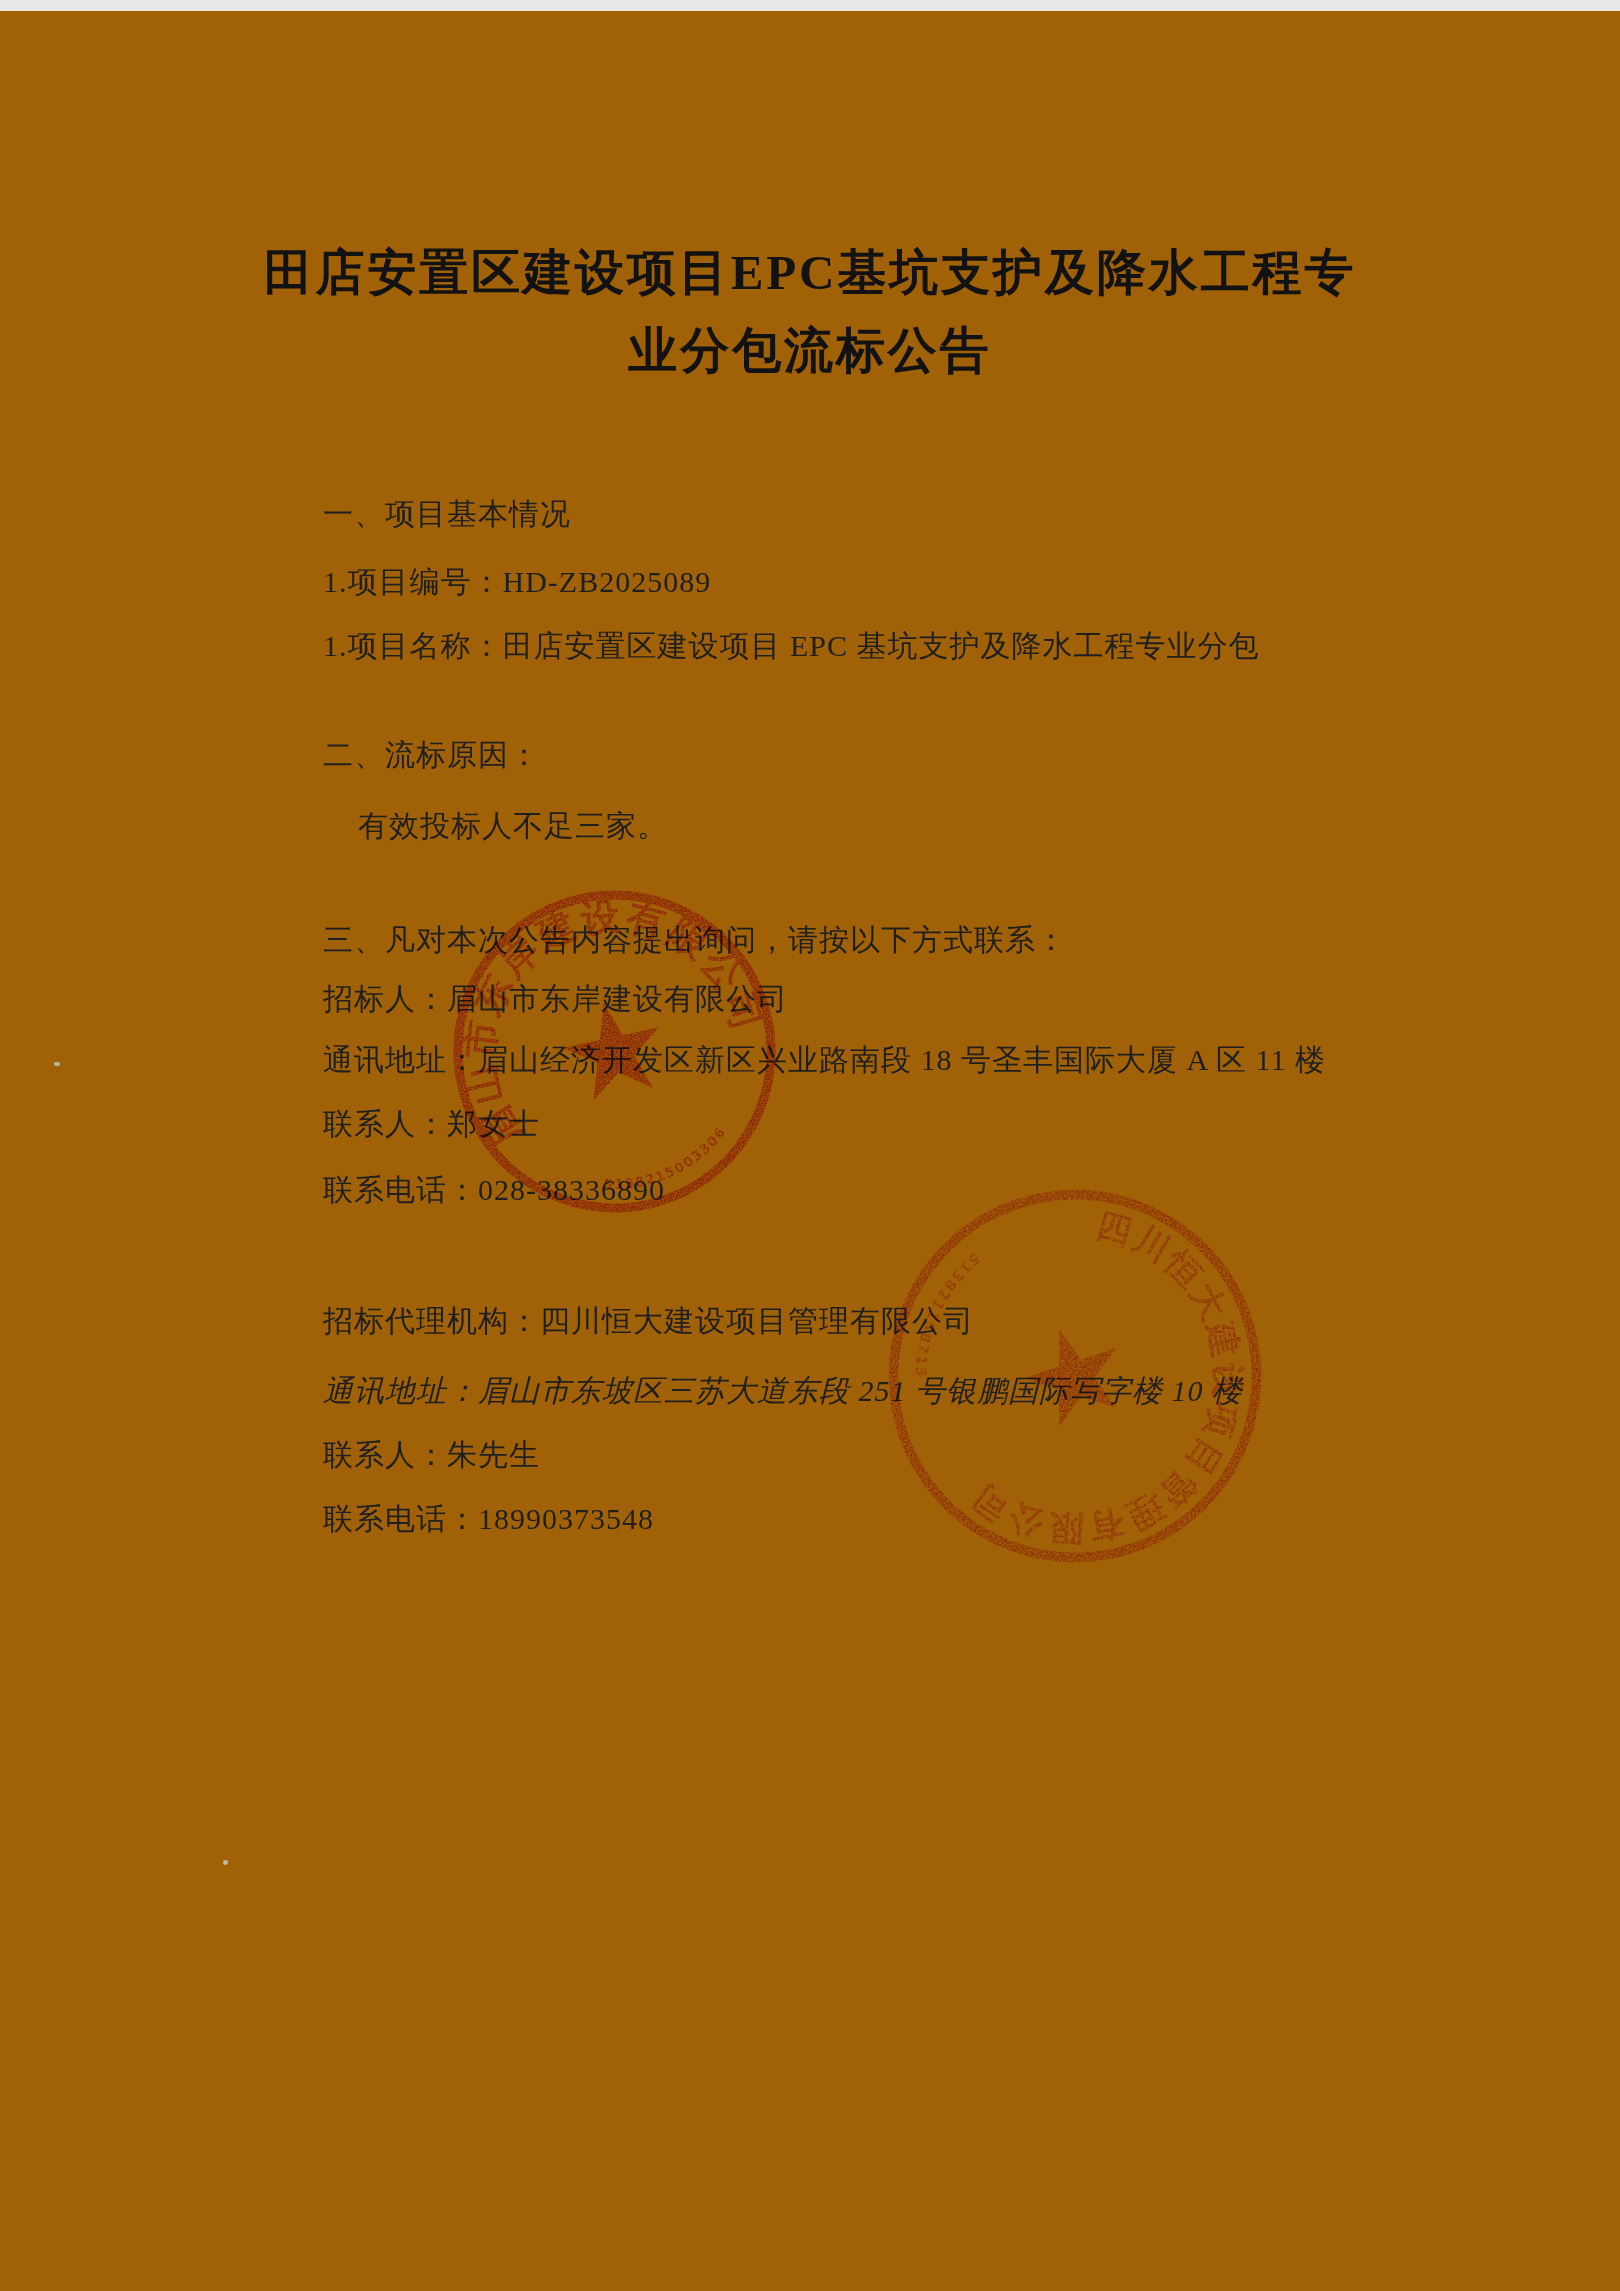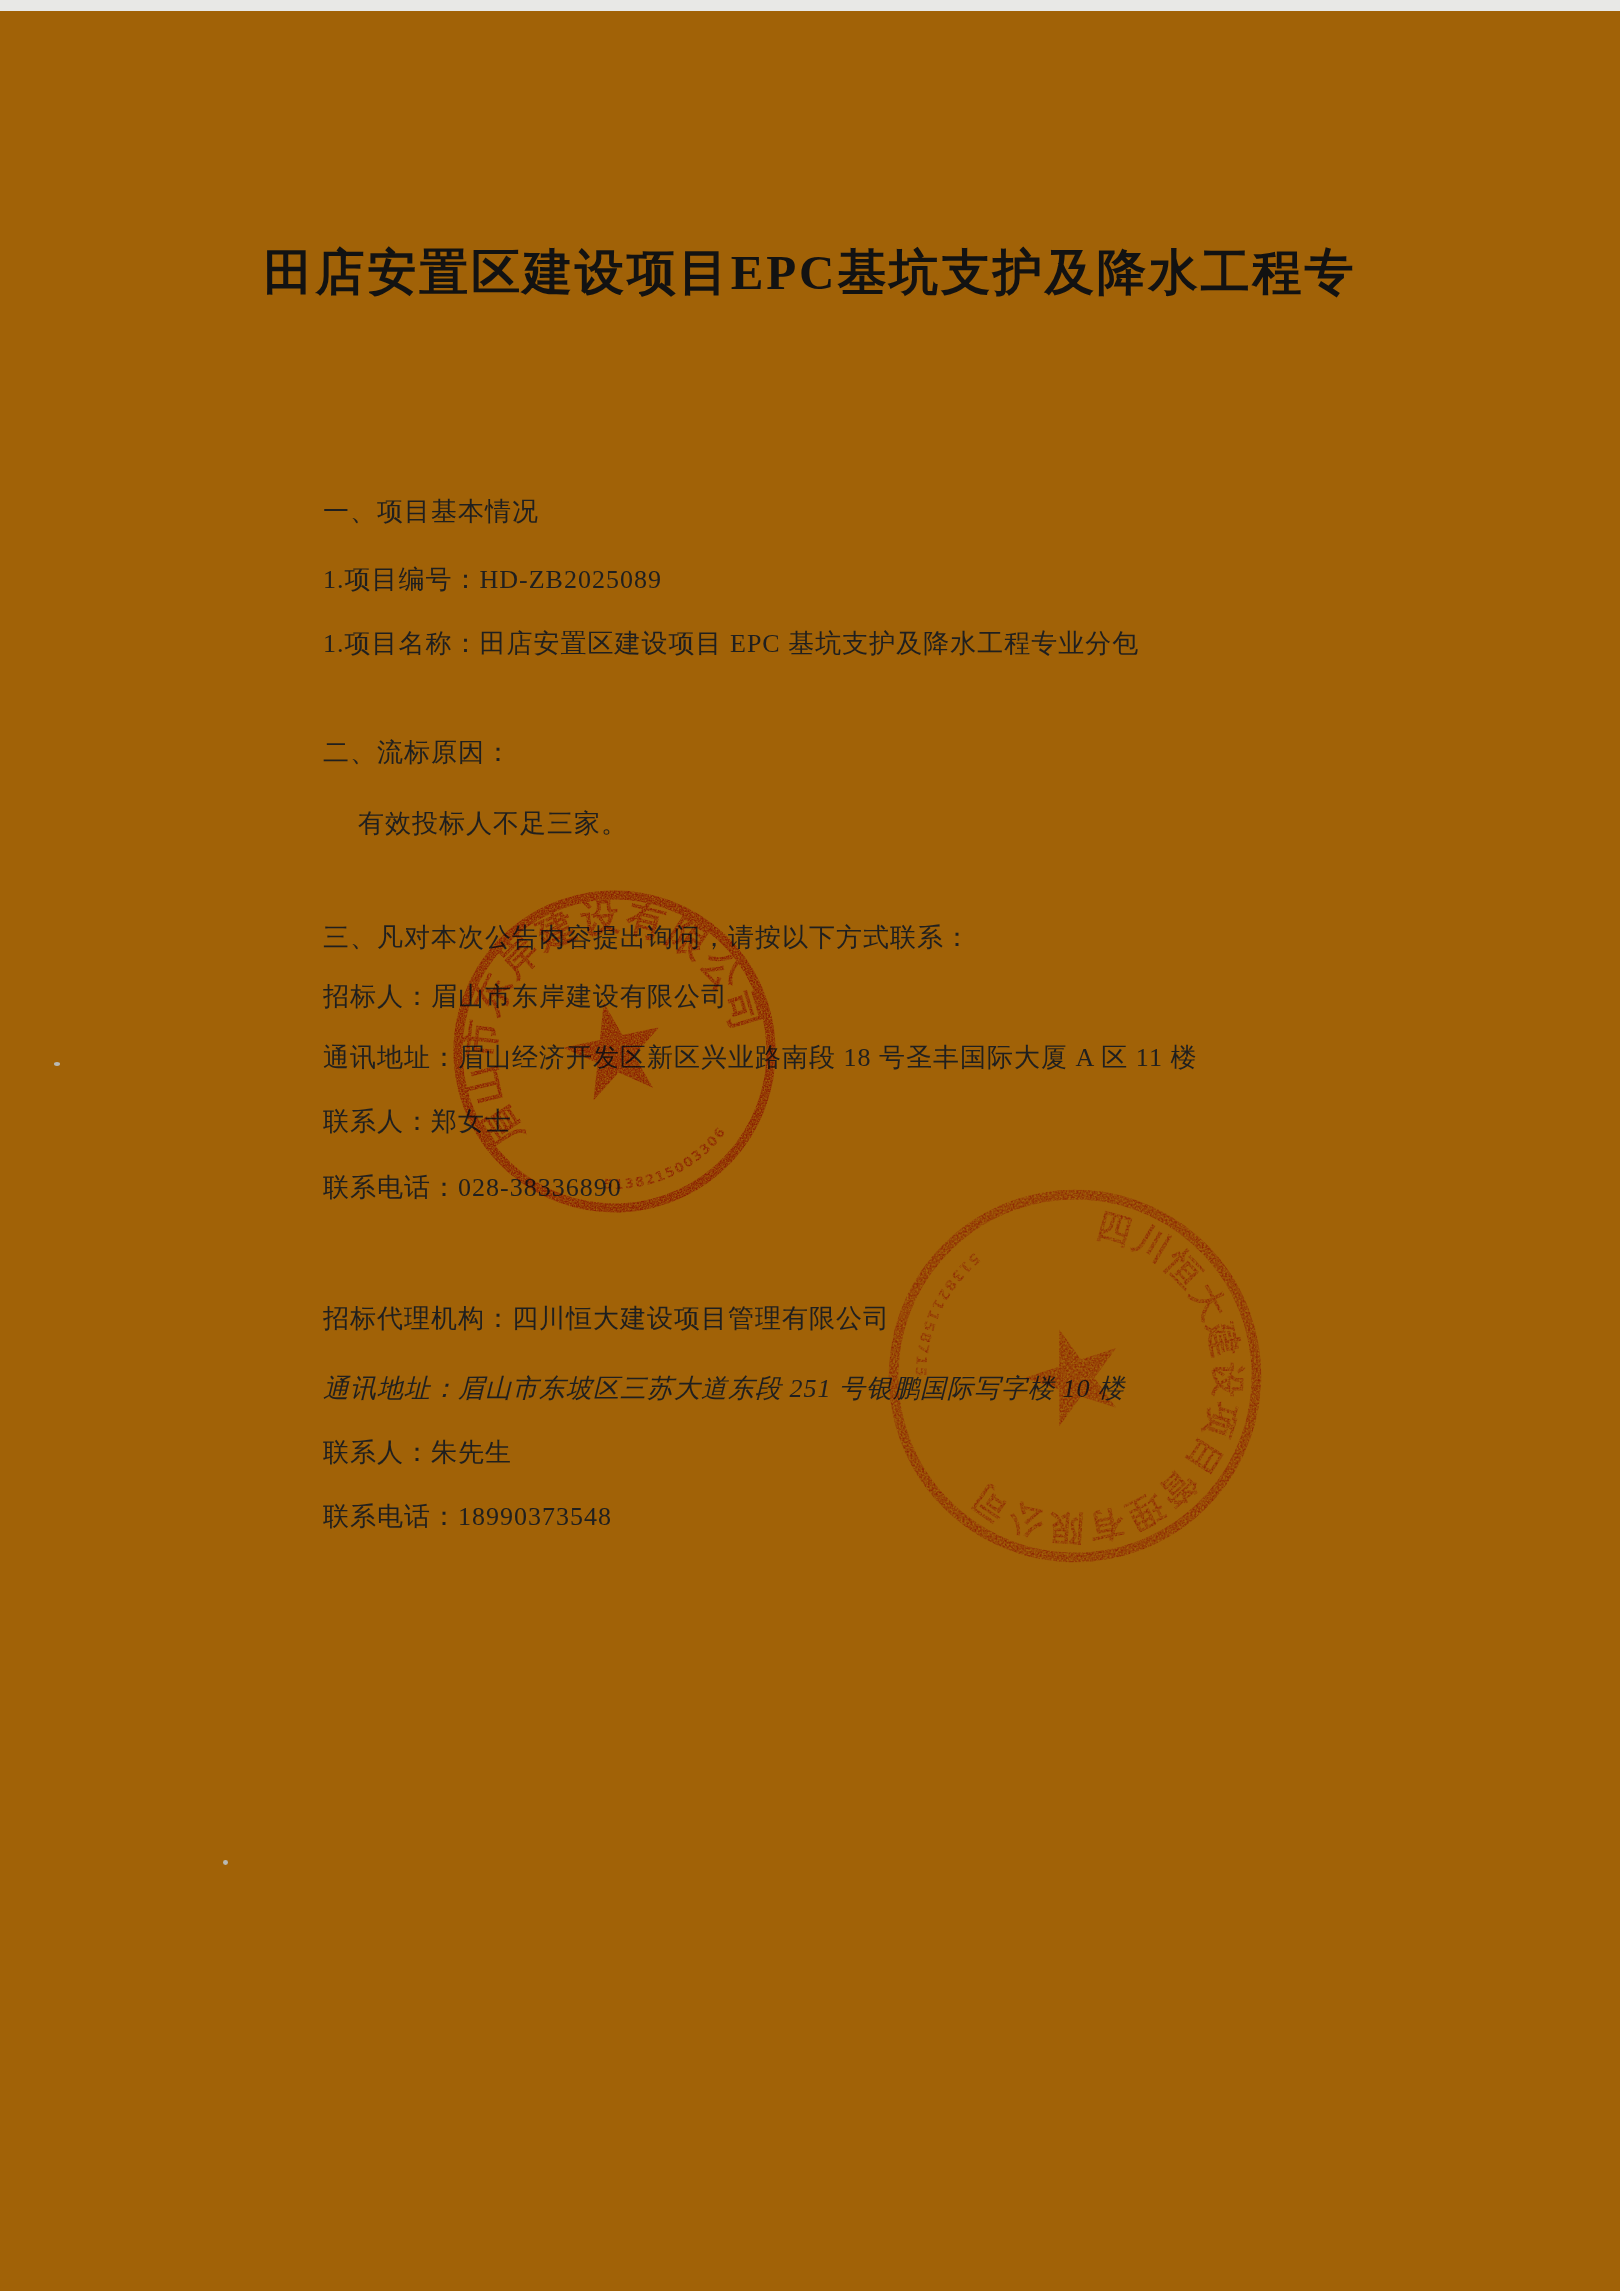--- a/index.html
+++ b/index.html
@@ -18,21 +18,21 @@
     text-align:center;
     font-size:49px;
     font-weight:700;
     letter-spacing:2.9px;
     line-height:78px;
     color:#121212;
   }
   .line{
     position:absolute;
     left:323px;
-    font-size:26px;
+    font-size:30px;
     letter-spacing:1px;
     white-space:nowrap;
     color:#1f1f1f;
   }
   .line.indent{left:358px;}
   
   .y-s1h{top:483px;}
   .y-s1a{top:551px;}
   .y-s1b{top:615px;}
   .y-s2h{top:724px;}
@@ -59,20 +59,21 @@
   .speck1{left:54px;top:1051px;width:5.9px;height:3.9px;}
   .speck2{left:223px;top:1849px;width:4.9px;height:4.9px;}
 </style>
 </head>
 <body>
 
 <div class="page">
 
   <div class="doc-title">
     <div>田店安置区建设项目EPC基坑支护及降水工程专</div>
+    <div>业分包流标公告</div>
   </div>
 
   <div class="line y-s1h">一、项目基本情况</div>
   <div class="line y-s1a">1.项目编号：HD-ZB2025089</div>
   <div class="line y-s1b">1.项目名称：田店安置区建设项目 EPC 基坑支护及降水工程专业分包</div>
 
   <div class="line y-s2h">二、流标原因：</div>
   <div class="line indent y-s2a">有效投标人不足三家。</div>
 
   <div class="line y-ten1">招标人：眉山市东岸建设有限公司</div>

